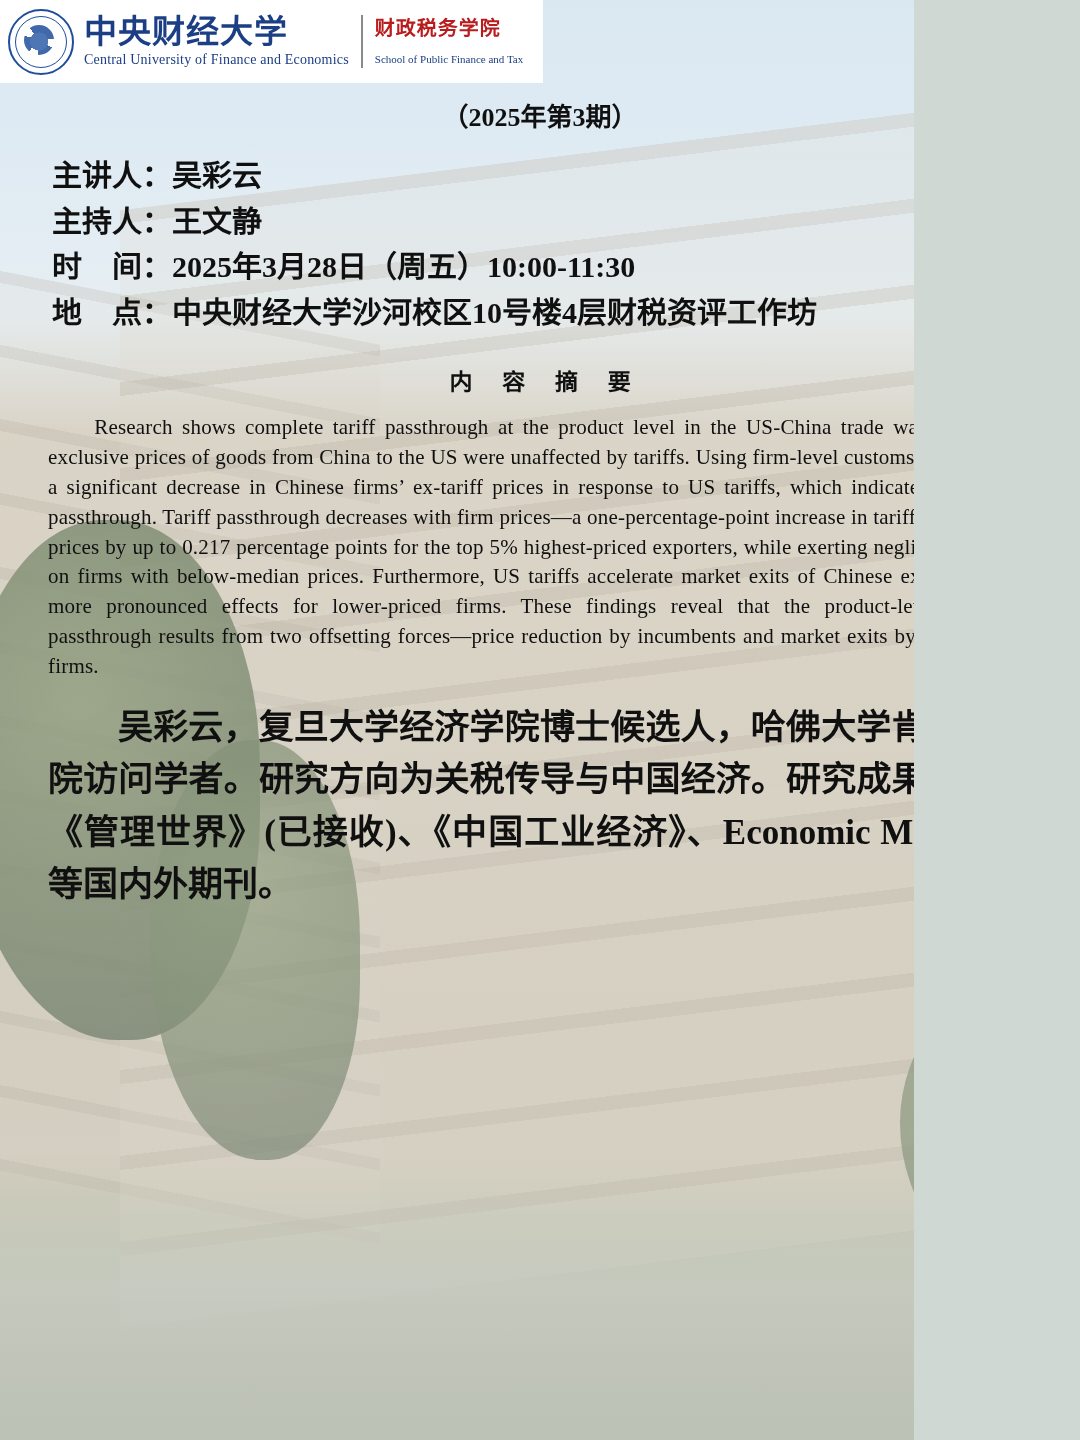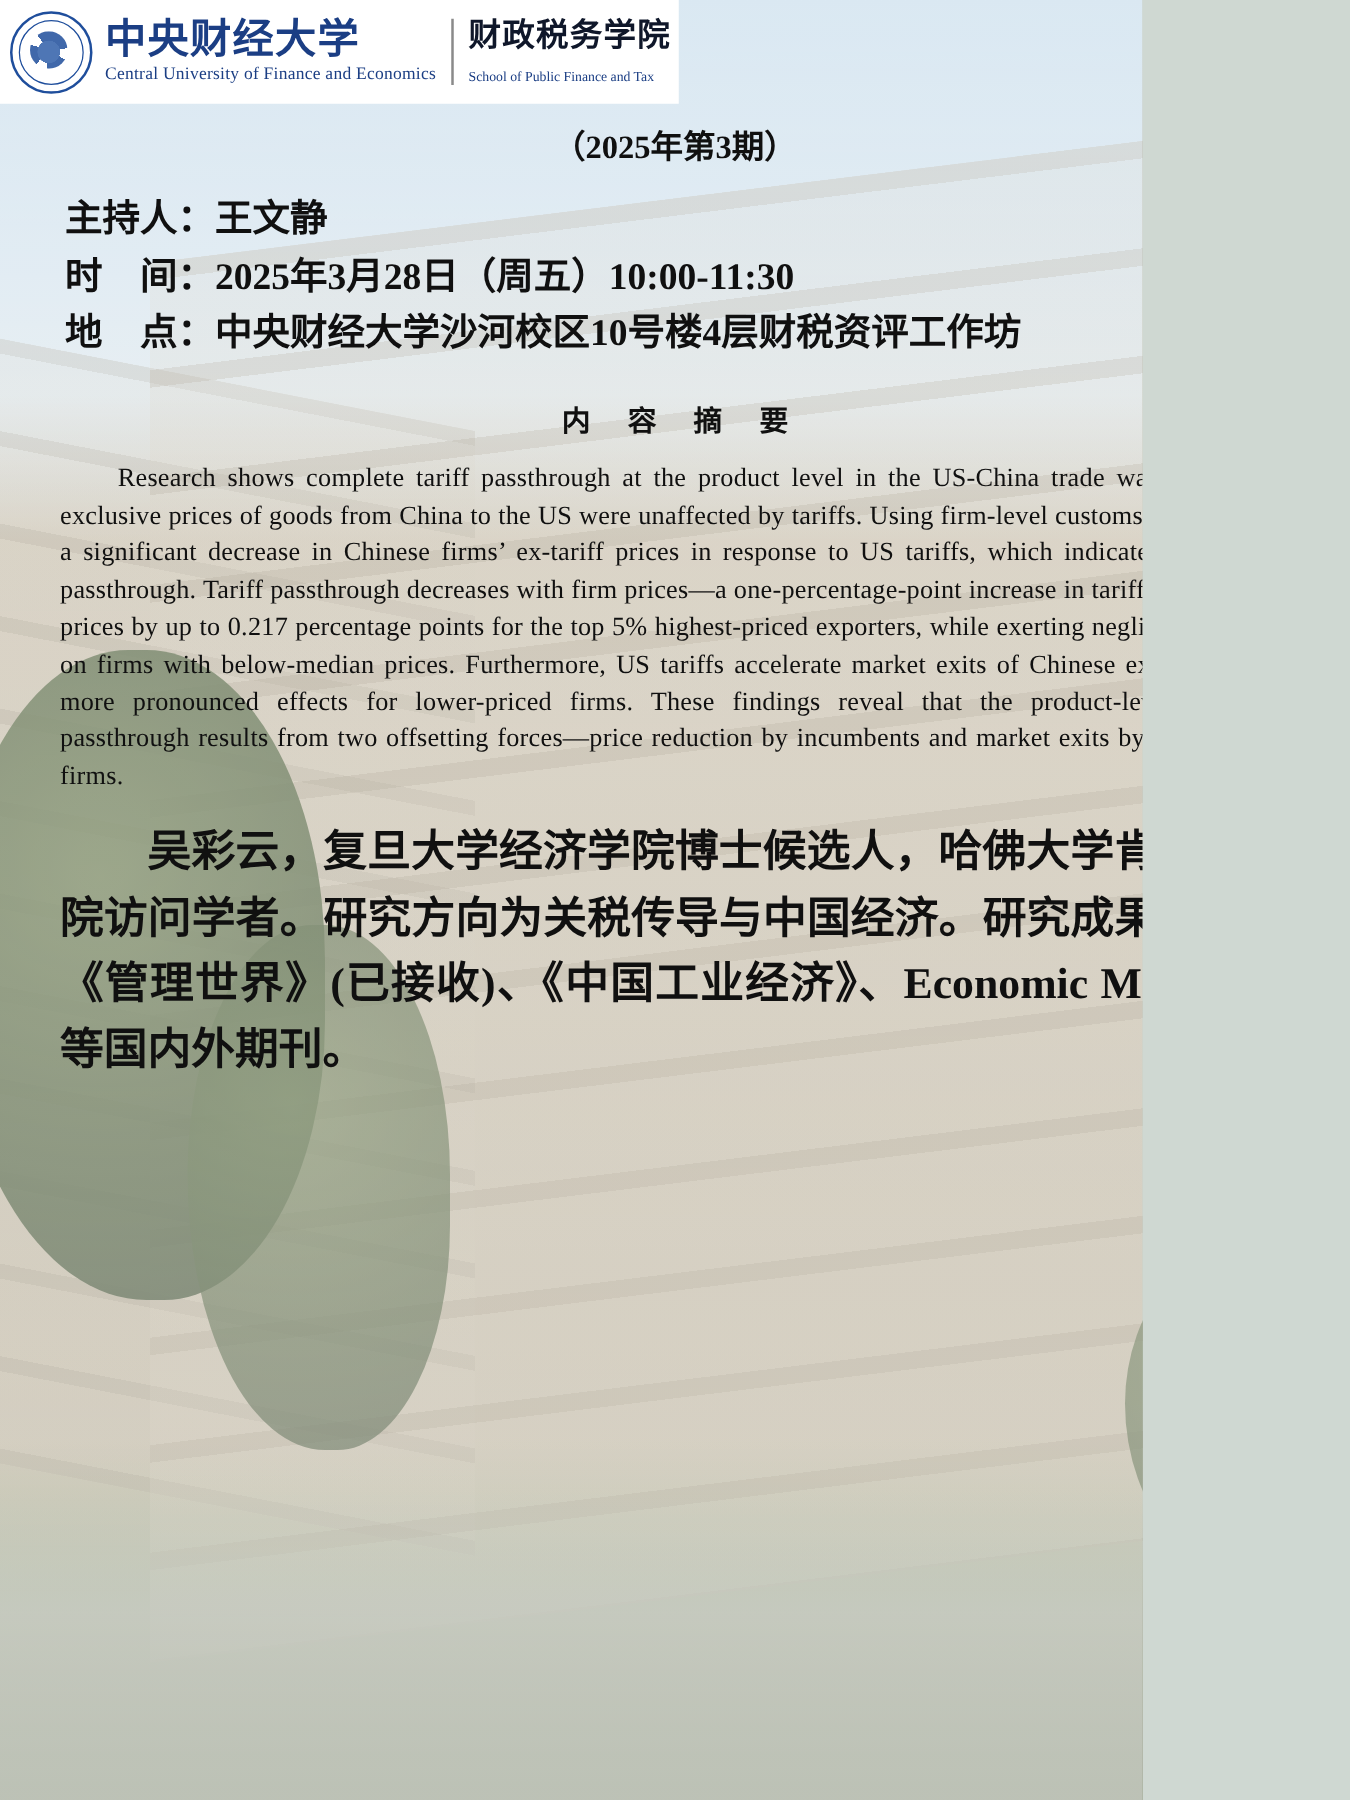--- a/index.html
+++ b/index.html
@@ -159,22 +159,22 @@
     white-space: nowrap;
   }
   .logo-right {
     margin-left: 12px;
     display: flex;
     flex-direction: column;
     justify-content: center;
   }
   .logo-school-cn {
     font-weight: bold;
-    font-size: 26px;
-    color: #0f172a;
+    font-size: 20px;
+    color: #b91c1c;
     letter-spacing: 1px;
     line-height: 1.05;
     white-space: nowrap;
   }
   .logo-school-en {
     font-size: 11px;
     color: #1b3e84;
     margin-top: 14px;
     white-space: nowrap;
   }
@@ -282,20 +282,23 @@
       <div class="logo-school-en">School of Public Finance and Tax</div>
     </div>
   </div>
 
   <div class="content">
 
     <div class="issue">（2025年第3期）</div>
 
     <div class="meta">
       <div class="meta-row">
+        <span class="meta-label">主讲人：</span><span>吴彩云</span>
+      </div>
+      <div class="meta-row">
         <span class="meta-label">主持人：</span><span>王文静</span>
       </div>
       <div class="meta-row">
         <span class="meta-label">时　间：</span><span>2025年3月28日（周五）10:00-11:30</span>
       </div>
       <div class="meta-row">
         <span class="meta-label">地　点：</span><span>中央财经大学沙河校区10号楼4层财税资评工作坊</span>
       </div>
     </div>
 

